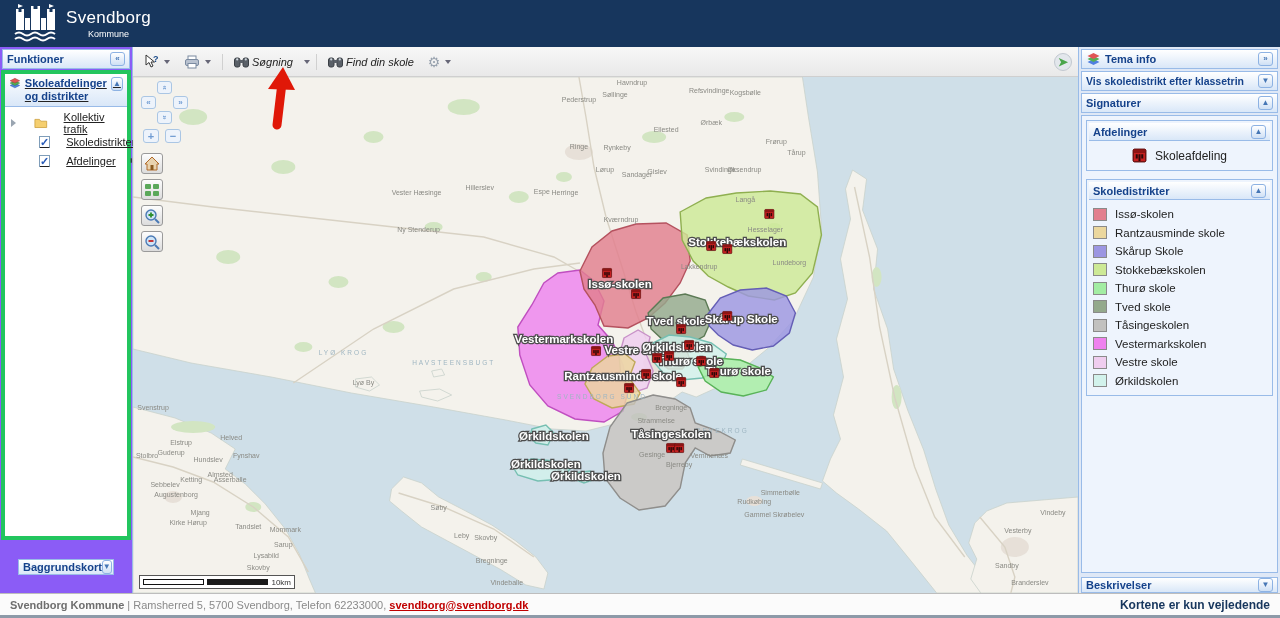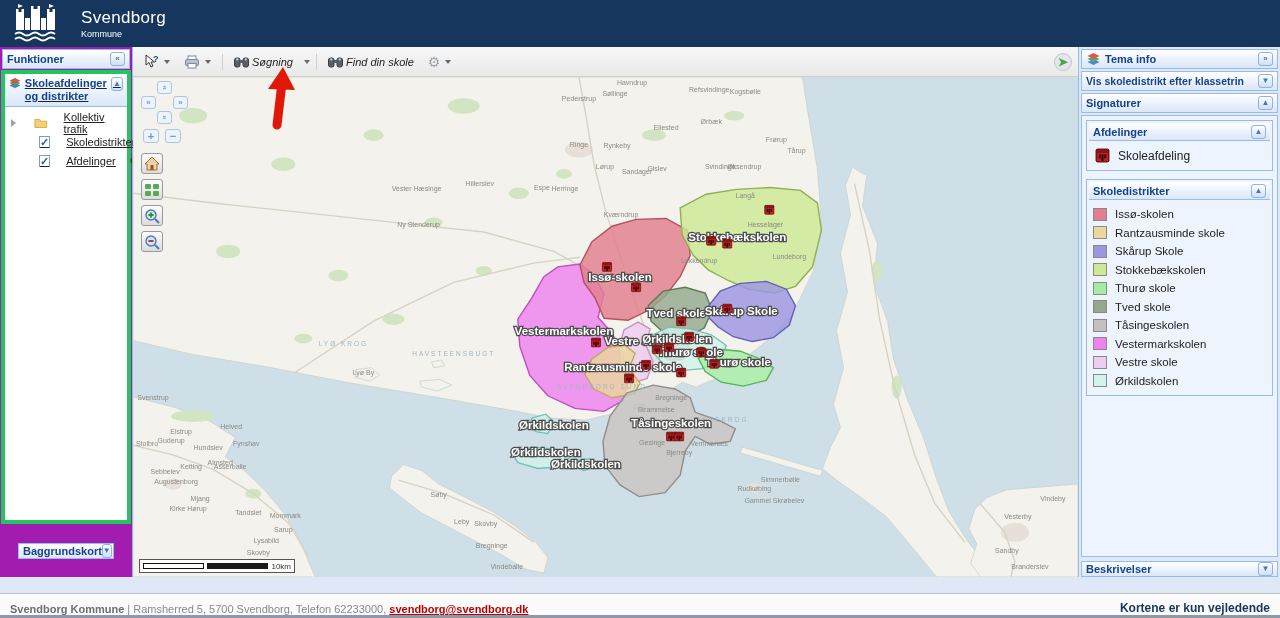--- a/index.html
+++ b/index.html
@@ -2,37 +2,37 @@
 <html><head>
 <meta charset="utf-8">
 <style>
   * { margin:0; padding:0; box-sizing:border-box; }
   html,body { width:1280px; height:618px; overflow:hidden; }
   body { font-family:"Liberation Sans", sans-serif; font-size:11px; color:#222; background:#dfe8f6; }
   #app { width:1280px; height:618px; display:flex; flex-direction:column; }
 
   
   #top-header { height:47px; background:#17365d; display:flex; align-items:center; padding-left:14px; flex:0 0 47px; }
-  .logo-wrap { display:flex; align-items:center; gap:23px; }
+  .logo-wrap { display:flex; align-items:center; gap:8px;text-align:center; }
   .logo-text .t1 { color:#fff; font-size:17px; letter-spacing:0.3px; }
   .logo-text .t2 { color:#fff; font-size:9px; margin-top:1px; }
 
   
   #main { flex:1; display:flex; min-height:0; background:#dfe8f6; }
 
   
   .bar { background:linear-gradient(#ffffff,#d9e7f8); border:1px solid #99bbe8; color:#15428b;
          font-weight:bold; font-size:11px; display:flex; align-items:center; padding:0 4px; height:20px; }
   .bar .grow { flex:1; }
   .tool-btn { width:15px; height:14px; border:1px solid #8db2e3; border-radius:3px;
               background:linear-gradient(#ffffff,#cfe0f5); color:#4576b5; font-size:8px; line-height:12px;
               text-align:center; font-weight:bold; cursor:pointer; }
 
   
-  #left-panel { width:133px; flex:0 0 133px; border-right:1px solid #99bbe8; display:flex; flex-direction:column; background:#a21caf; }
+  #left-panel { width:133px; flex:0 0 133px; border-right:1px solid #99bbe8; display:flex; flex-direction:column; background:#8b5cf6; }
   #left-body { flex:1; margin:1px; border:4px solid #22c55e; background:#fff; display:flex; flex-direction:column; min-height:0;text-decoration:underline; }
   .group-header { background:linear-gradient(#ffffff,#d9e7f8); border-bottom:1px solid #99bbe8; color:#15428b;
                   font-weight:bold; padding:3px 4px; display:flex; gap:4px; align-items:flex-start; line-height:13px; }
   .tree { padding:6px 2px; flex:1; }
   .tree-row { display:flex; align-items:center; height:19px; gap:16px; padding-left:4px; }
   .tree-row.indent { padding-left:16px; }
   .caret { width:0; height:0; border-top:4px solid transparent; border-bottom:4px solid transparent; border-left:5px solid #9aa5b1; margin-right:2px; }
   .checkbox { width:12px; height:12px; border:1px solid #7f9db9; background:#fff; color:#2a5cb8; font-size:11px;
               line-height:11px; text-align:center; font-weight:bold; }
   .circle-btn { margin-left:auto; margin-right:3px; width:14px; height:14px; border:1px solid #a8b4c4; border-radius:50%;
@@ -81,28 +81,28 @@
 
   #toolbar-refresh { margin-left:auto; width:18px; height:18px; border-radius:50%; background:#e3e7ec; border:1px solid #c2c8d0;
                      display:flex; align-items:center; justify-content:center; color:#4aa54a; font-size:12px; font-weight:bold; cursor:pointer; }
 
   
   #right-panel { width:202px; flex:0 0 202px; border-left:1px solid #99bbe8; background:#dfe8f6; display:flex; flex-direction:column; }
   #right-panel .bar { margin:2px 2px 0 2px;align-items:center; }
   #right-body { flex:1; margin:2px; border:1px solid #99bbe8; background:#eef4fd; padding:4px; overflow:hidden; }
   .sub-panel { border:1px solid #99bbe8; background:#eef4fd; margin-bottom:8px; }
   .sub-panel .bar { margin:0; border:none; border-bottom:1px solid #99bbe8; height:18px; }
-  .legend-school-row { display:flex; align-items:center; gap:8px; padding:7px 8px; font-size:12px; color:#222; }
+  .legend-school-row { display:flex; align-items:center; gap:8px; padding:7px 8px; font-size:12px; color:#222;justify-content:center; }
   .legend-list { padding:5px 6px; }
   .legend-row { display:flex; align-items:center; gap:8px; height:18.5px; font-size:11.5px; color:#222; }
   .swatch { width:14px; height:13px; border:1px solid #8a8a8a; flex:0 0 14px; }
 
   
   #footer { height:25px; flex:0 0 25px; background:#fbfbfb; border-top:1px solid #bdbdbd; border-bottom:3px solid #8d9aa8;
-            display:flex; align-items:flex-end; padding:0 10px; font-size:11px; color:#8a8a8a;margin-top:16px; }
+            display:flex; align-items:center; padding:0 10px; font-size:11px; color:#8a8a8a; }
   #footer .co { font-weight:bold; color:#6e6e6e; }
   #footer a { color:#c00000; font-weight:bold; }
   #footer .right { margin-left:auto; font-weight:bold; color:#17365d; font-size:12px; }
 </style>
 </head>
 <body>
 
 <div id="app">
 
   <header id="top-header">

